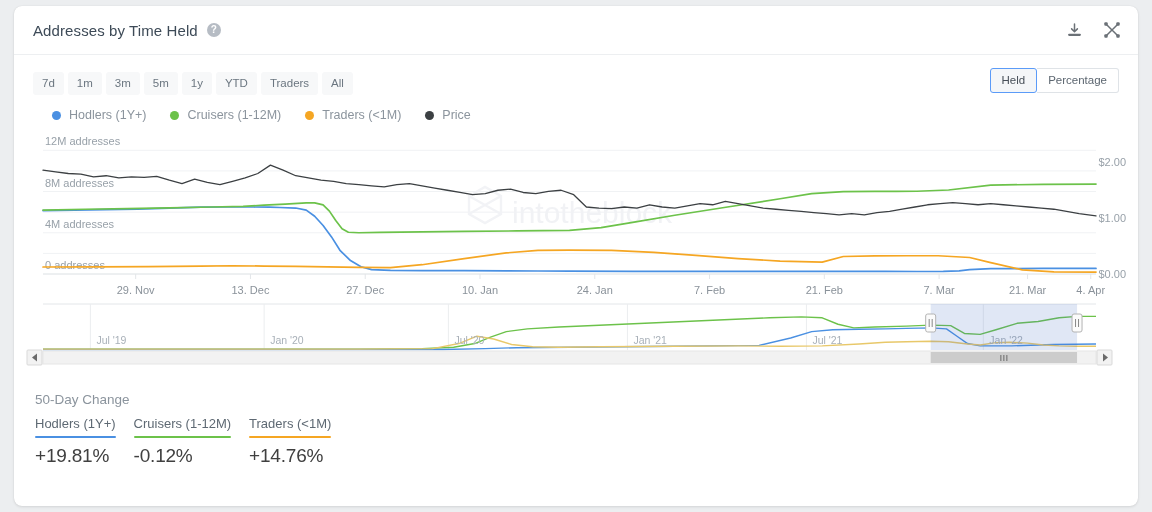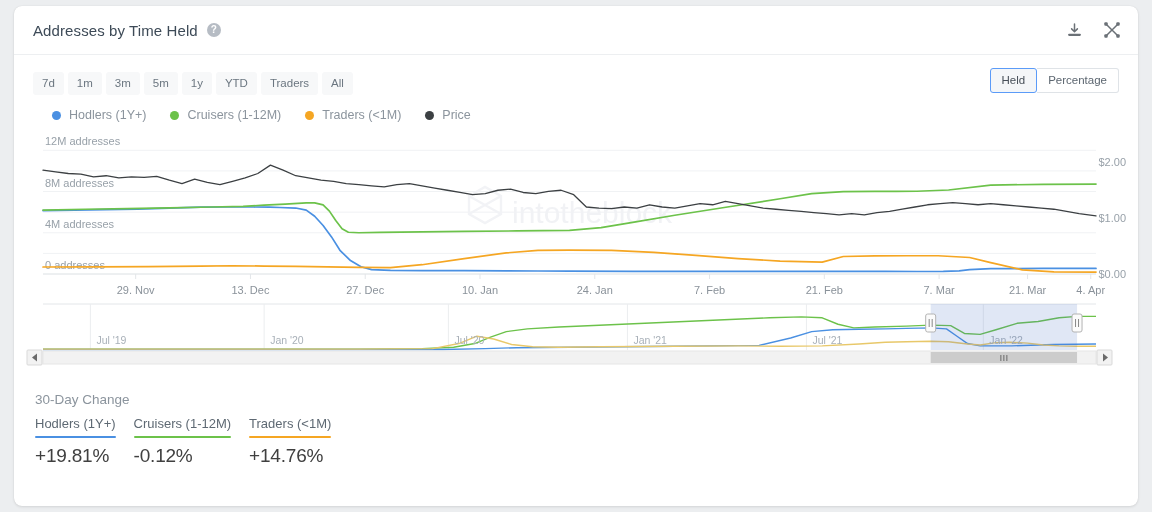--- a/index.html
+++ b/index.html
@@ -273,21 +273,21 @@
           <path d="M23 225.5 L18 229.5 L23 233.5 z" fill="#6a6a6a"></path>
         </g>
         <g>
           <rect x="1083" y="222" width="15" height="15" rx="1" class="scroll-btn"></rect>
           <path d="M1089 225.5 L1094 229.5 L1089 233.5 z" fill="#6a6a6a"></path>
         </g>
       </svg>
   </div>
 
   <div class="stats">
-    <div class="stats-title">30-Day Change</div>
+    <div class="stats-title">50-Day Change</div>
     <div class="stat-row" id="stat-row">
         <div class="stat" style="margin-right: 18px;">
           <div class="stat-name">Hodlers (1Y+)</div>
           <div class="stat-rule" style="background: rgb(74, 144, 226);"></div>
           <div class="stat-value">+19.81%</div>
         </div>
         <div class="stat" style="margin-right: 18px;">
           <div class="stat-name">Cruisers (1-12M)</div>
           <div class="stat-rule" style="background: rgb(108, 194, 74);"></div>
           <div class="stat-value">-0.12%</div>

